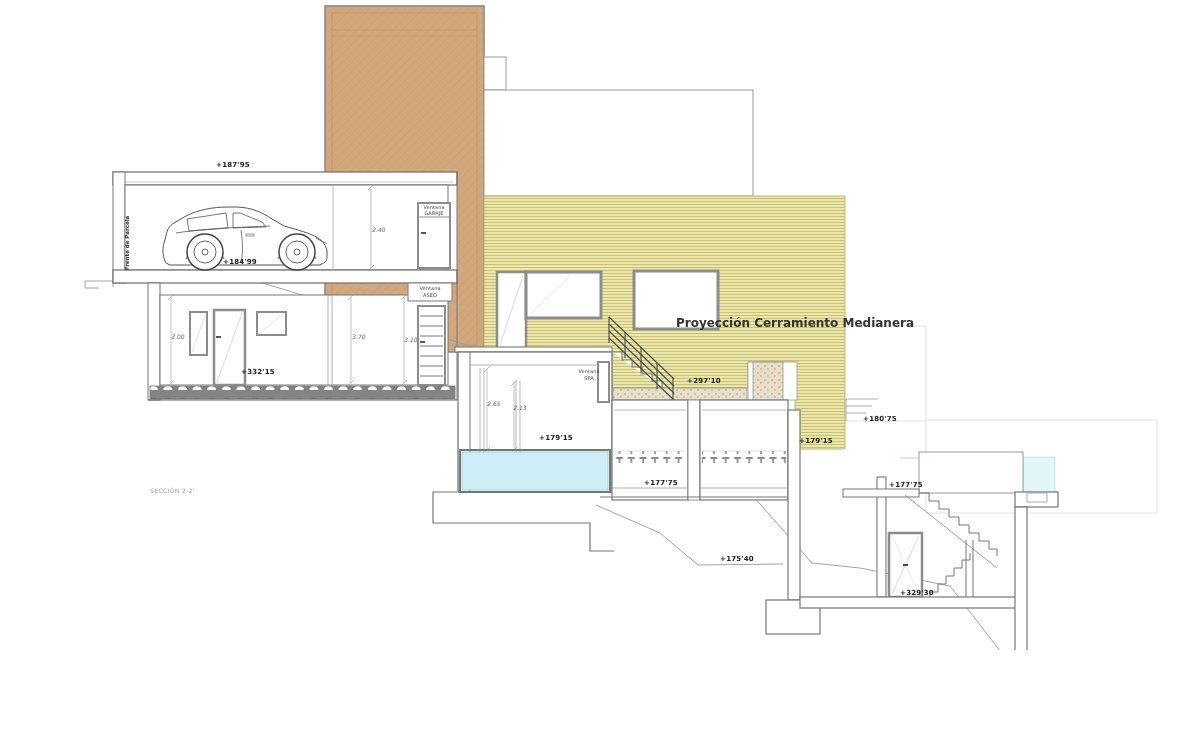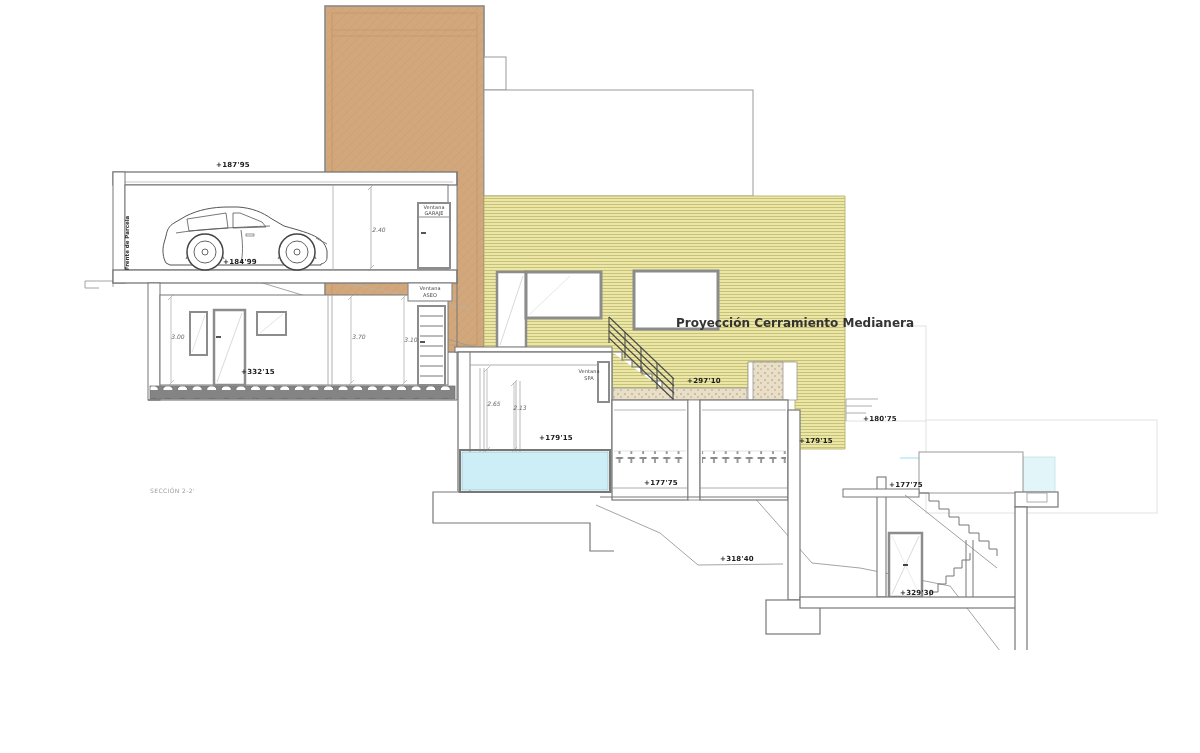--- a/index.html
+++ b/index.html
@@ -292,21 +292,21 @@
 
 <div class="lbl" style="left:233px;top:162px;">+187'95</div>
 <div class="lbl" style="left:240px;top:259px;">+184'99</div>
 <div class="lbl" style="left:258px;top:369px;">+332'15</div>
 <div class="lbl" style="left:704px;top:378px;">+297'10</div>
 <div class="lbl" style="left:880px;top:388px;margin-top:28px;">+180'75</div>
 <div class="lbl" style="left:556px;top:435px;">+179'15</div>
 <div class="lbl" style="left:816px;top:438px;">+179'15</div>
 <div class="lbl" style="left:661px;top:480px;">+177'75</div>
 <div class="lbl" style="left:906px;top:482px;">+177'75</div>
-<div class="lbl" style="left:737px;top:556px;">+318'40</div>
+<div class="lbl" style="left:737px;top:556px;">+175'40</div>
 <div class="lbl" style="left:917px;top:590px;">+329'30</div>
 
 <div class="dim" style="left:379px;top:227px;">2.40</div>
 <div class="dim" style="left:178px;top:334px;">3.00</div>
 <div class="dim" style="left:359px;top:334px;">3.70</div>
 <div class="dim" style="left:411px;top:337px;">3.10</div>
 <div class="dim" style="left:494px;top:401px;">2.65</div>
 <div class="dim" style="left:520px;top:405px;">2.13</div>
 
 <div class="tiny" style="left:434px;top:205px;">Ventana</div>

